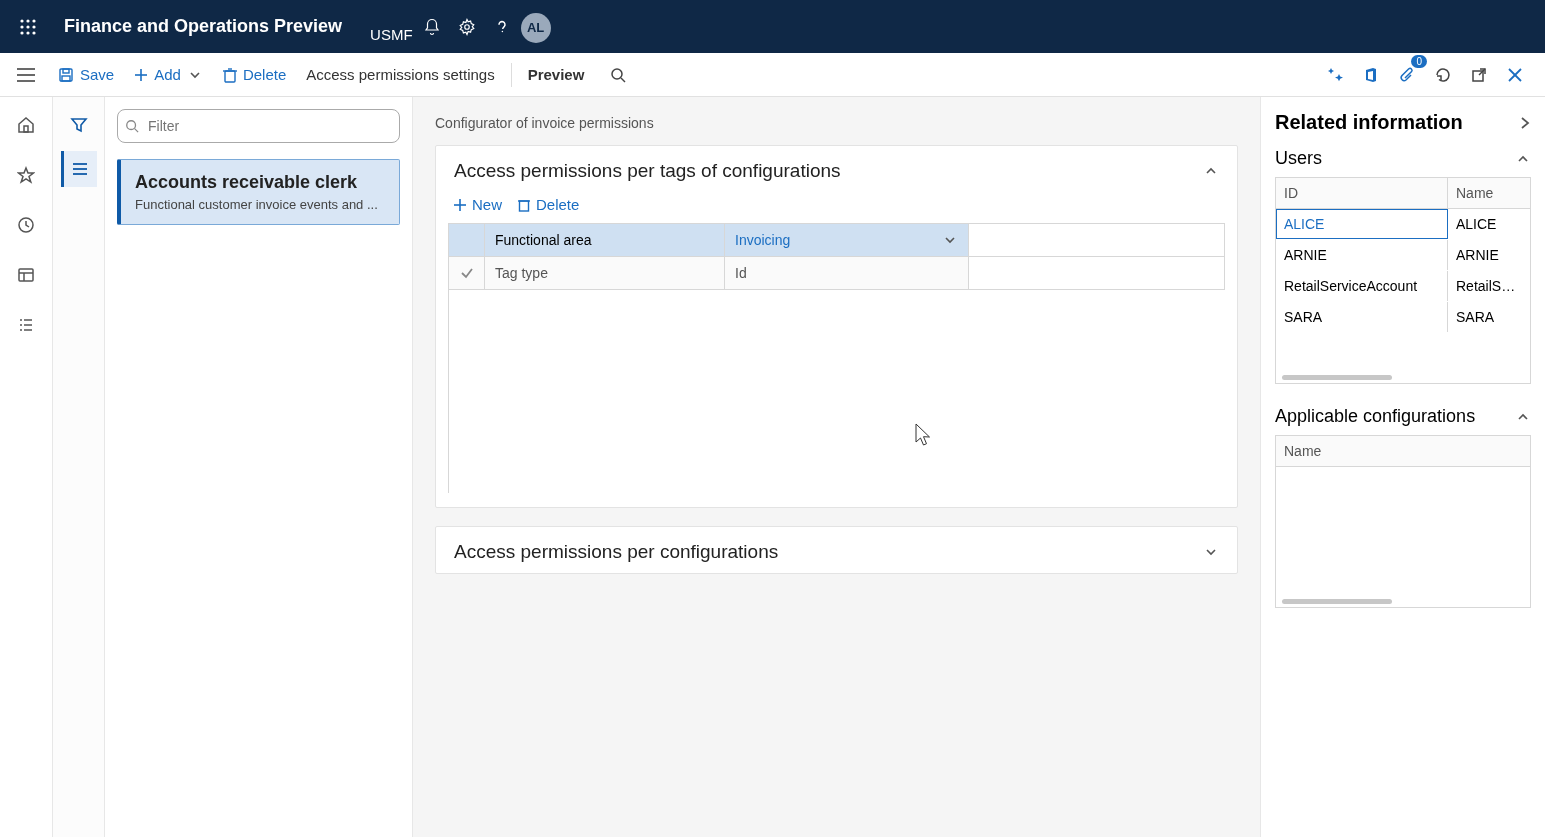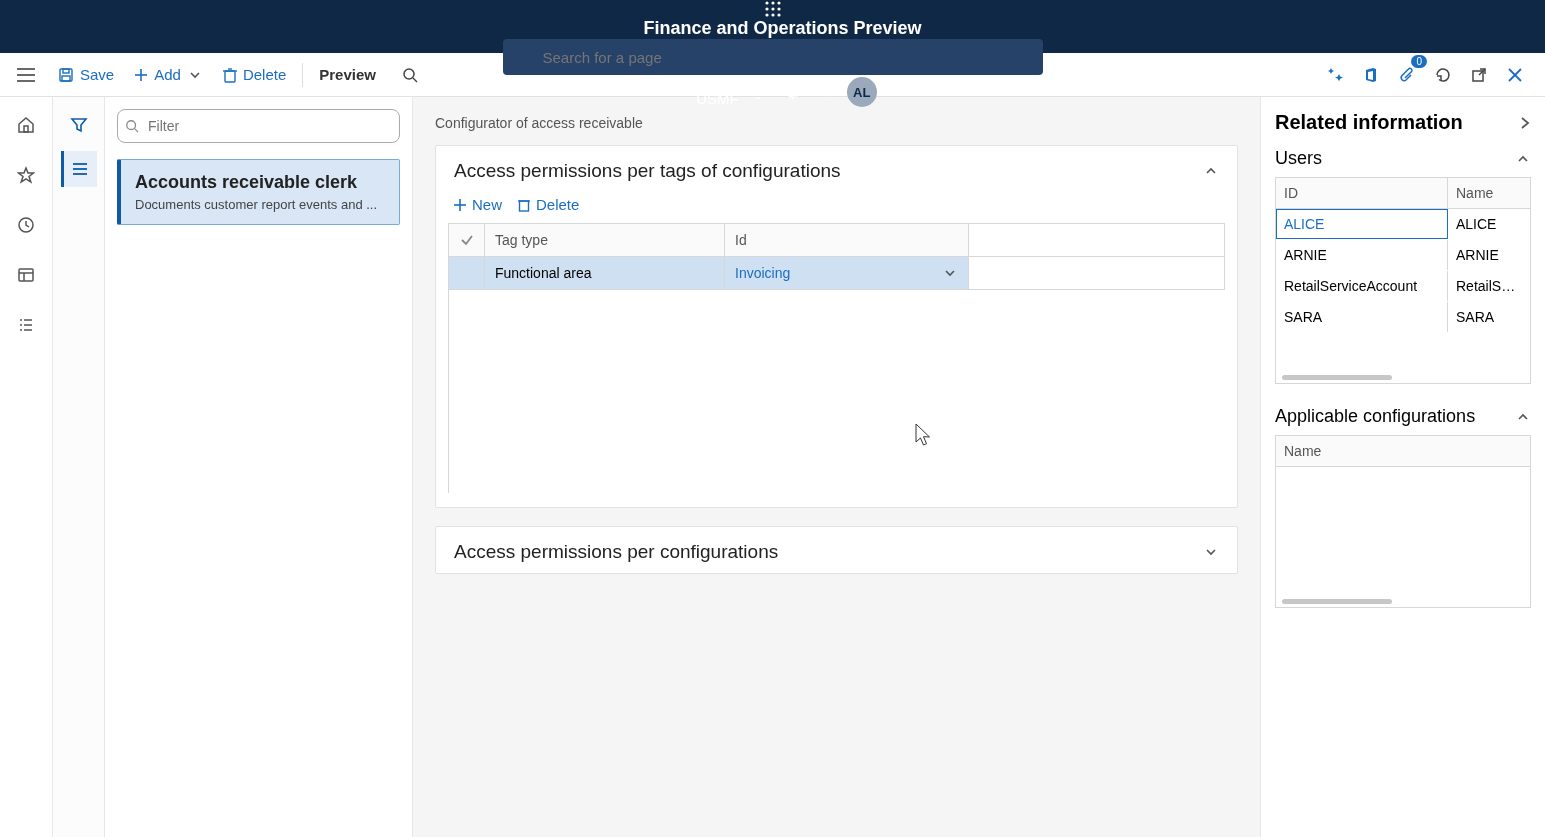--- a/index.html
+++ b/index.html
@@ -1,19 +1,19 @@
 <!DOCTYPE html>
 <html><head>
 <meta charset="utf-8">
 <style>
 * { box-sizing: border-box; margin: 0; padding: 0; font-family: "Segoe UI", Arial, sans-serif; }
 body { width: 1545px; height: 837px; background: #f5f5f5; overflow: hidden; }
 
 
-.topnav { height: 53px; background: #0f2846; display: flex; align-items: center; color: white; padding: 0 12px; flex-direction: column; }
+.topnav { height: 53px; background: #0f2846; display: flex; align-items: center; color: white; padding: 0 12px; }
 .topnav .waffle { width: 32px; height: 32px; display: flex; align-items: center; justify-content: center; cursor: pointer; }
 .topnav .app-title { font-size: 18px; font-weight: 600; margin-left: 20px; white-space: nowrap; }
 .topnav .search-wrap { margin-left: auto; margin-right: auto; width: 540px; }
 .topnav .search { width: 100%; height: 36px; background: #274269; border: none; border-radius: 4px; color: #d5dde8; padding: 0 12px 0 40px; font-size: 15px; position: relative; }
 .topnav .search-box { position: relative; }
 .topnav .search-box .icon { position: absolute; left: 12px; top: 50%; transform: translateY(-50%); color: #d5dde8; }
 .topnav .right { display: flex; align-items: flex-end; gap: 3px; margin-left: 28px; }
 .topnav .company { font-size: 15px; }
 .topnav .iconbtn { width: 32px; height: 32px; display: flex; align-items: center; justify-content: center; cursor: pointer; }
 .topnav .avatar { width: 30px; height: 30px; border-radius: 50%; background: #9aa9bb; color: #0f2846; display: flex; align-items: center; justify-content: center; font-size: 13px; font-weight: 600; }
@@ -102,31 +102,20 @@
         <circle cx="15" cy="3" r="1.6"></circle>
         <circle cx="3" cy="9" r="1.6"></circle>
         <circle cx="9" cy="9" r="1.6"></circle>
         <circle cx="15" cy="9" r="1.6"></circle>
         <circle cx="3" cy="15" r="1.6"></circle>
         <circle cx="9" cy="15" r="1.6"></circle>
         <circle cx="15" cy="15" r="1.6"></circle>
       </svg>
   </div>
   <div class="app-title">Finance and Operations Preview</div>
-  <div class="search-wrap">
-    <div class="search-box">
-      <span class="icon">
-        <svg width="16" height="16" viewBox="0 0 16 16" fill="none" stroke="currentColor" stroke-width="1.5">
-            <circle cx="7" cy="7" r="5"></circle>
-            <line x1="11" y1="11" x2="15" y2="15"></line>
-          </svg>
-      </span>
-      <input class="search" placeholder="Search for a page" style="">
-    </div>
-  </div>
   <div class="right">
     <div class="company">USMF</div>
     <div class="iconbtn">
       <svg width="18" height="18" viewBox="0 0 24 24" fill="none" stroke="white" stroke-width="1.6">
           <path d="M6 8a6 6 0 1112 0v5l2 3H4l2-3V8z"></path>
           <path d="M10 20a2 2 0 004 0"></path>
         </svg>
     </div>
     <div class="iconbtn">
       <svg width="18" height="18" viewBox="0 0 24 24" fill="none" stroke="white" stroke-width="1.6">
@@ -170,20 +159,23 @@
         <polyline points="4,6 8,10 12,6"></polyline>
       </svg>
   </div>
   <div class="btn">
     <svg width="14" height="16" viewBox="0 0 14 16" fill="none" stroke="#1b6ec2" stroke-width="1.4">
         <rect x="2" y="4" width="10" height="11" rx="1"></rect>
         <line x1="0" y1="4" x2="14" y2="4"></line>
         <line x1="5" y1="2" x2="9" y2="2"></line>
       </svg>
     <span>Delete</span>
+  </div>
+  <div class="btn plain">
+    <span>Access permissions settings</span>
   </div>
   <div class="sep"></div>
   <div class="btn plain bold">
     <span>Preview</span>
   </div>
   <div class="iconbtn2" style="margin-left:6px;">
     <svg width="16" height="16" viewBox="0 0 16 16" fill="none" stroke="#444" stroke-width="1.5">
         <circle cx="7" cy="7" r="5"></circle>
         <line x1="11" y1="11" x2="15" y2="15"></line>
       </svg>
@@ -285,26 +277,26 @@
       <span class="icon">
           <svg width="14" height="14" viewBox="0 0 16 16" fill="none" stroke="#888" stroke-width="1.5">
             <circle cx="7" cy="7" r="5"></circle>
             <line x1="11" y1="11" x2="15" y2="15"></line>
           </svg>
         </span>
       <input class="filterinput" placeholder="Filter" style="">
     </div>
     <div class="card">
       <div class="title">Accounts receivable clerk</div>
-      <div class="desc">Documents customer report events and ...</div>
+      <div class="desc">Functional customer invoice events and ...</div>
     </div>
   </div>
 
   <div class="mainpane">
-    <div class="breadcrumb">Configurator of access receivable</div>
+    <div class="breadcrumb">Configurator of invoice permissions</div>
 
     <div class="panel">
       <div class="panel-header">
         <span class="title">Access permissions per tags of configurations</span>
         <svg class="chev" viewBox="0 0 16 16" fill="none" stroke="#555" stroke-width="1.6">
             <polyline points="4,10 8,6 12,10"></polyline>
           </svg>
       </div>
       <div class="panel-body">
         <div class="panel-toolbar">
@@ -317,43 +309,43 @@
           </div>
           <div class="tbtn">
             <svg width="12" height="14" viewBox="0 0 12 14" fill="none" stroke="#1b6ec2" stroke-width="1.4">
                 <rect x="1.5" y="3" width="9" height="10"></rect>
                 <line x1="0" y1="3" x2="12" y2="3"></line>
               </svg>
             <span>Delete</span>
           </div>
         </div>
         <div class="grid">
+          <div class="grid-row sel">
+            <div class="grid-cell chk"></div>
+            <div class="grid-cell c1">Functional area</div>
+            <div class="grid-cell c2">
+              <span>Invoicing</span>
+              <svg class="chev" viewBox="0 0 16 16" fill="none" stroke="#555" stroke-width="1.6">
+                  <polyline points="4,6 8,10 12,6"></polyline>
+                </svg>
+            </div>
+            <div class="grid-rest"></div>
+          </div>
           <div class="grid-row grid-header">
             <div class="grid-cell chk">
                 <svg width="14" height="14" viewBox="0 0 14 14" fill="none" stroke="#888" stroke-width="1.8">
                   <polyline points="2,7 6,11 12,3"></polyline>
                 </svg>
               </div>
             <div class="grid-cell c1">Tag type</div>
             <div class="grid-cell c2">
                 <span>Id</span>
               </div>
             <div class="grid-rest" style="border-bottom:1px solid #d7d7d7;"></div>
           </div>
-          <div class="grid-row sel">
-            <div class="grid-cell chk"></div>
-            <div class="grid-cell c1">Functional area</div>
-            <div class="grid-cell c2">
-              <span>Invoicing</span>
-              <svg class="chev" viewBox="0 0 16 16" fill="none" stroke="#555" stroke-width="1.6">
-                  <polyline points="4,6 8,10 12,6"></polyline>
-                </svg>
-            </div>
-            <div class="grid-rest"></div>
-          </div>
         </div>
       </div>
     </div>
 
     <div class="panel collapsed">
       <div class="panel-header">
         <span class="title">Access permissions per configurations</span>
         <svg class="chev" viewBox="0 0 16 16" fill="none" stroke="#555" stroke-width="1.6">
             <polyline points="4,6 8,10 12,6"></polyline>
           </svg>

